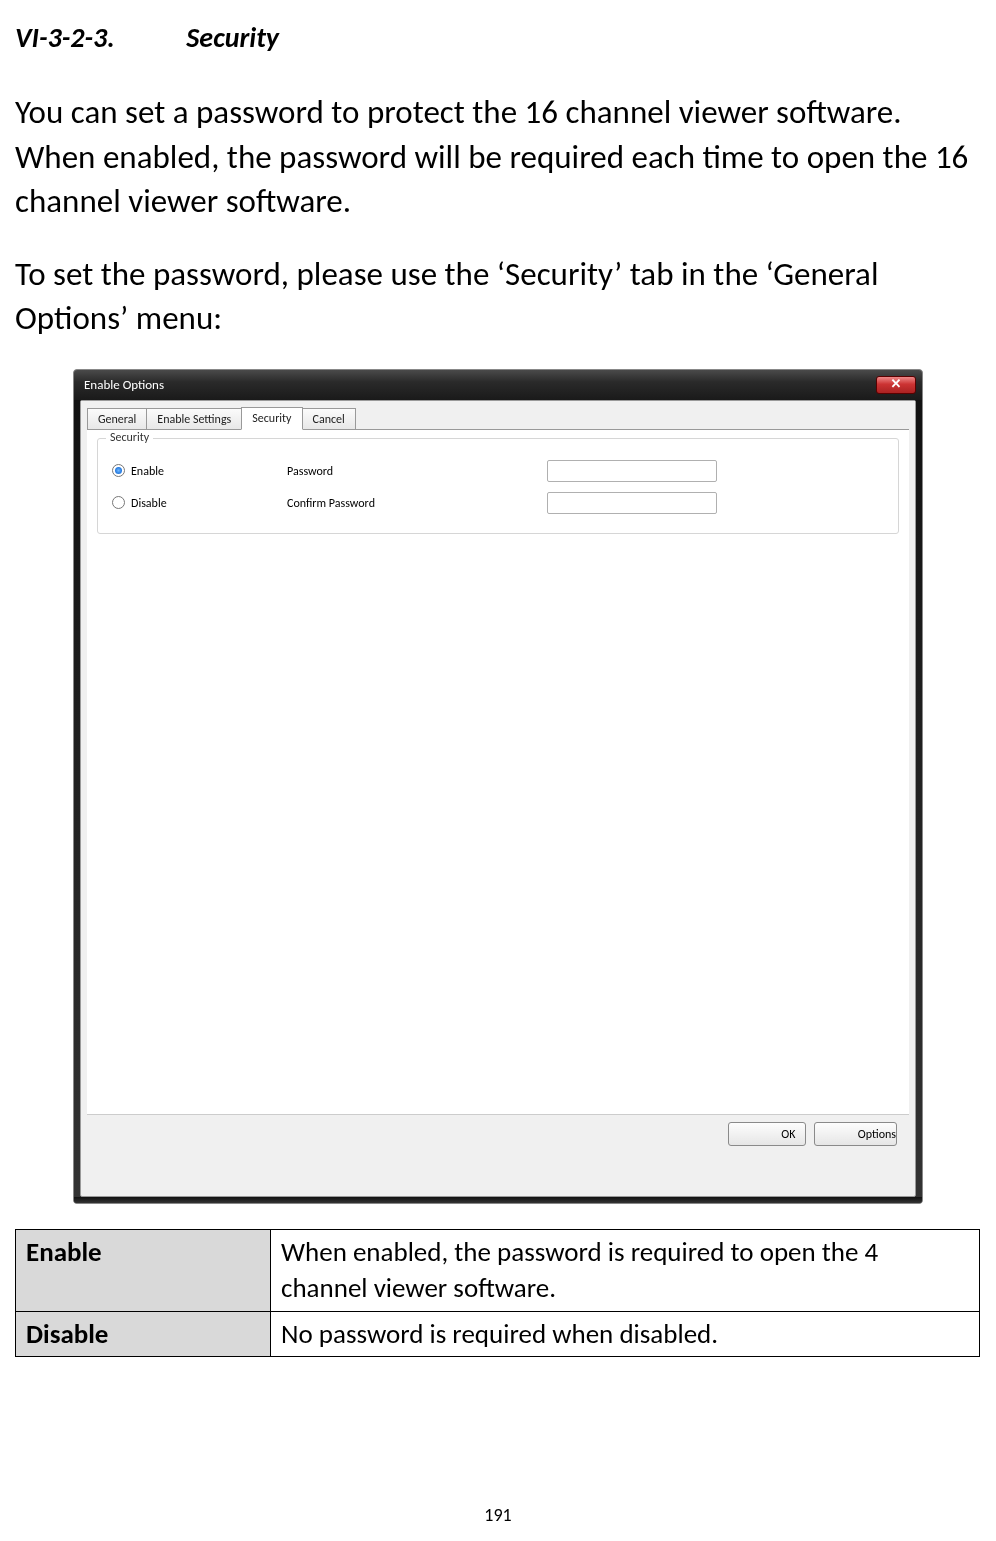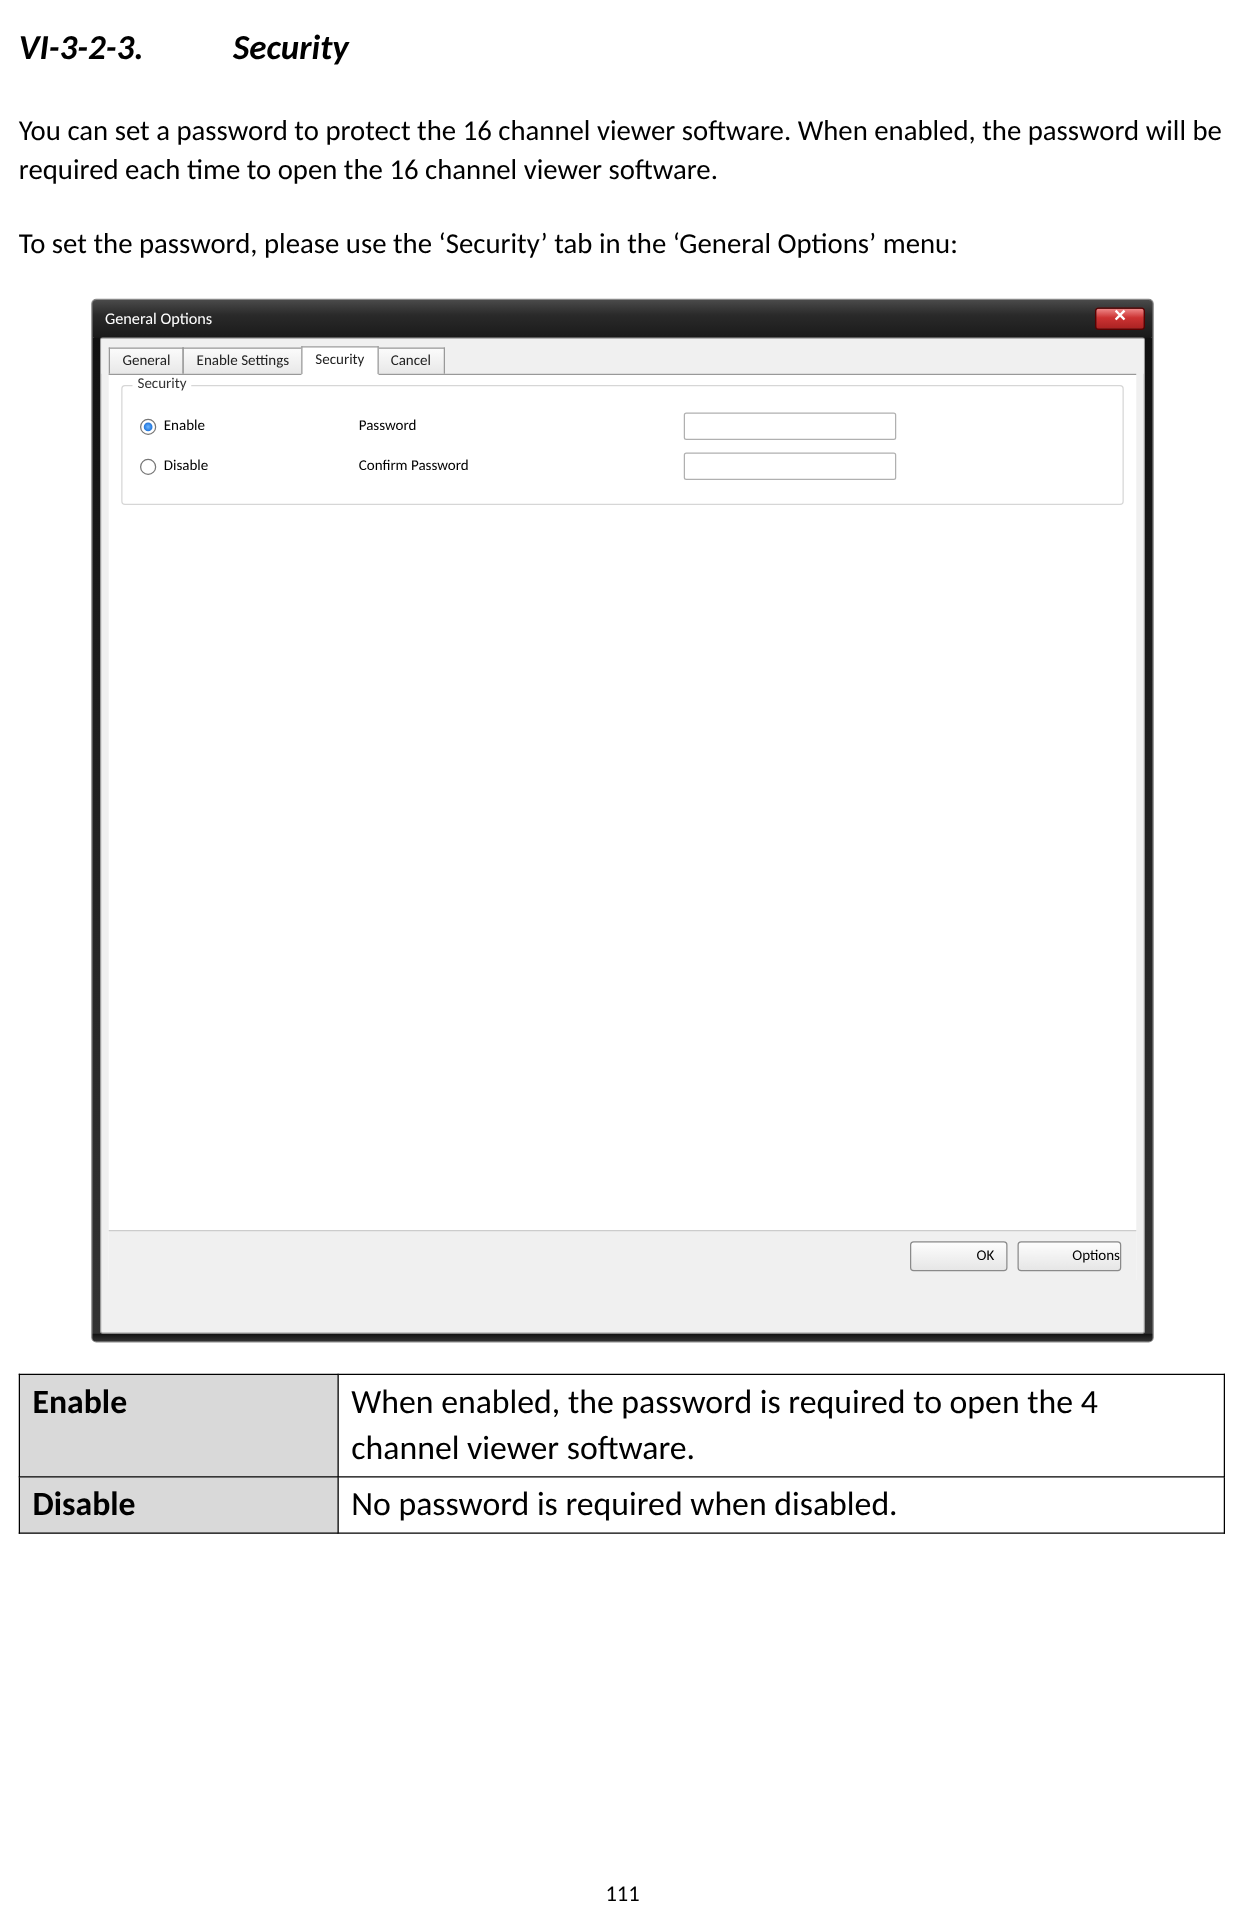--- a/index.html
+++ b/index.html
@@ -12,21 +12,21 @@
       padding: 20px 15px;
     }
     .heading {
       font-size: 28px;
       font-weight: bold;
       margin-bottom: 35px;
       font-style: italic;
     }
     .heading-number { display: inline-block; min-width: 165px; }
     .body-text {
-      font-size: 23px;
+      font-size: 33px;
       line-height: 1.35;
       margin-bottom: 28px;
     }
     
     .dialog-wrap {
       margin: 10px auto 25px;
       width: 850px;
       height: 835px;
       position: relative;
       background: #222;
@@ -185,21 +185,21 @@
 <div class="heading">
   <span class="heading-number">VI-3-2-3.</span>
   <span>Security</span>
 </div>
 
 <p class="body-text">You can set a password to protect the 16 channel viewer software. When enabled, the password will be required each time to open the 16 channel viewer software.</p>
 <p class="body-text">To set the password, please use the ‘Security’ tab in the ‘General Options’ menu:</p>
 
 <div class="dialog-wrap">
   <div class="titlebar">
-    <span class="title-text">General Options</span>
+    <span class="title-text">Enable Options</span>
     <span class="close-btn">
       <span>✕</span>
     </span>
   </div>
   <div class="left-shadow"></div>
   <div class="right-shadow"></div>
   <div class="bottom-shadow"></div>
   <div class="dialog-body">
     <div class="tabstrip">
       <div class="tab">General</div>
@@ -241,13 +241,13 @@
     <th>Enable</th>
     <td>When enabled, the password is required to open the 4 channel viewer software.</td>
   </tr>
   <tr>
     <th>Disable</th>
     <td>No password is required when disabled.</td>
   </tr>
 </tbody>
   </table>
 
-<div class="page-number">111</div>
+<div class="page-number">191</div>
 
 </body></html>

